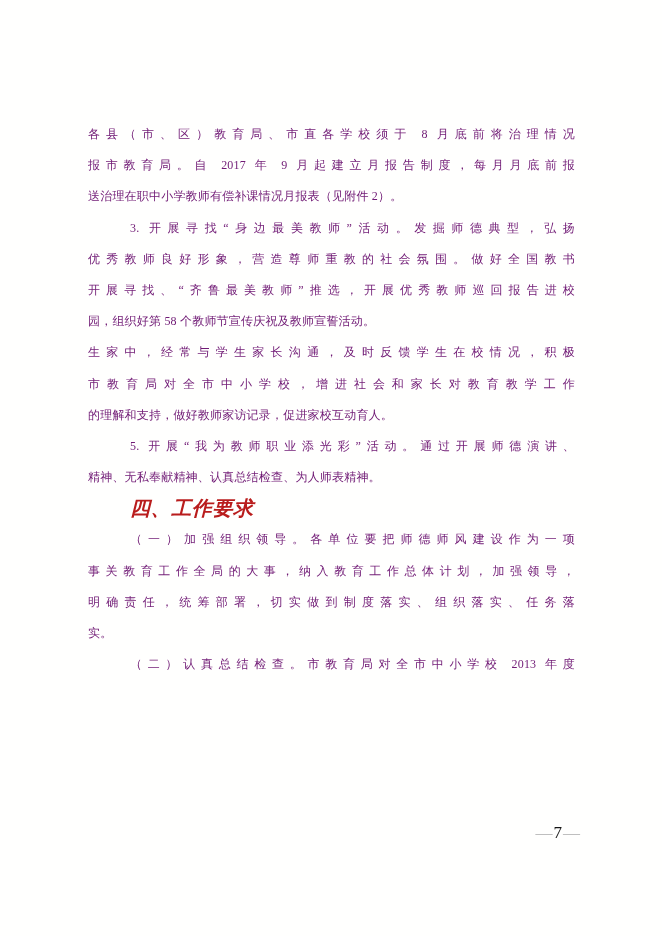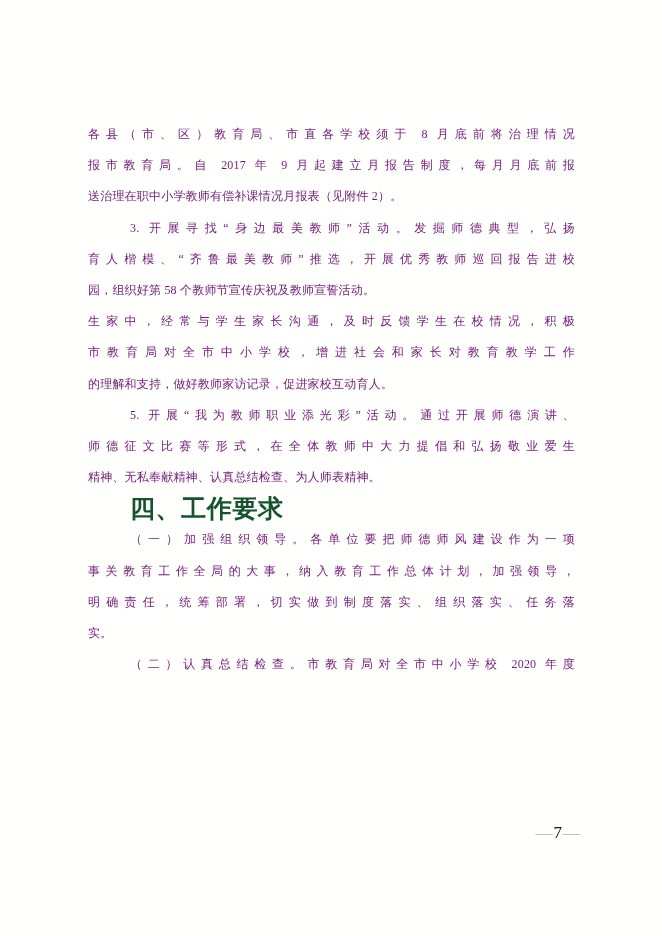--- a/index.html
+++ b/index.html
@@ -27,23 +27,24 @@
     letter-spacing: 0.2px;
   }
   .ln.j {
     white-space: normal;
     text-align-last: justify;
   }
   .ln.ind { text-indent: 42px; }
   .ln.heading {
     font-family: "Liberation Sans", "DejaVu Sans", sans-serif;
     font-weight: bold;
-    color: #14532d;
-    font-size: 25px;
+    color: #b91c1c;
+    font-size: 20px;
     letter-spacing: 0.6px;
+    font-style: italic;
   }
   .footer {
     position: absolute;
     top: 822px;
     right: 82px;
     height: 22px;
     line-height: 22px;
     font-size: 17px;
     white-space: nowrap;
   }
@@ -54,38 +55,38 @@
 <body>
 
 <div class="page">
   <div class="body-text">
 
     <div class="ln j">各县（市、区）教育局、市直各学校须于 8 月底前将治理情况</div>
     <div class="ln j">报市教育局。自 2017 年 9 月起建立月报告制度，每月月底前报</div>
     <div class="ln">送治理在职中小学教师有偿补课情况月报表（见附件 2）。</div>
 
     <div class="ln j ind">3. 开展寻找“身边最美教师”活动。发掘师德典型，弘扬</div>
-    <div class="ln j">育人楷模、“齐鲁最美教师”推选，开展优秀教师巡回报告进校</div>
+    <div class="ln j">优秀教师良好形象，营造尊师重教的社会氛围。做好全国教书</div>
+    <div class="ln j">开展寻找、“齐鲁最美教师”推选，开展优秀教师巡回报告进校</div>
     <div class="ln">园，组织好第 58 个教师节宣传庆祝及教师宣誓活动。</div>
 
     <div class="ln j">生家中，经常与学生家长沟通，及时反馈学生在校情况，积极</div>
     <div class="ln j">市教育局对全市中小学校，增进社会和家长对教育教学工作</div>
     <div class="ln">的理解和支持，做好教师家访记录，促进家校互动育人。</div>
 
     <div class="ln j ind">5. 开展“我为教师职业添光彩”活动。通过开展师德演讲、</div>
-    <div class="ln j">师德征文比赛等形式，在全体教师中大力提倡和弘扬敬业爱生</div>
     <div class="ln">精神、无私奉献精神、认真总结检查、为人师表精神。</div>
 
     <div class="ln ind heading">四、工作要求</div>
 
     <div class="ln j ind">（一）加强组织领导。各单位要把师德师风建设作为一项</div>
     <div class="ln j">事关教育工作全局的大事，纳入教育工作总体计划，加强领导，</div>
     <div class="ln j">明确责任，统筹部署，切实做到制度落实、组织落实、任务落</div>
     <div class="ln">实。</div>
 
-    <div class="ln j ind">（二）认真总结检查。市教育局对全市中小学校 2020 年度</div>
+    <div class="ln j ind">（二）认真总结检查。市教育局对全市中小学校 2013 年度</div>
 
   </div>
 
   <div class="footer">
     <span class="dash">—</span><span class="num">7</span><span class="dash">—</span>
   </div>
 </div>
 
 </body></html>

